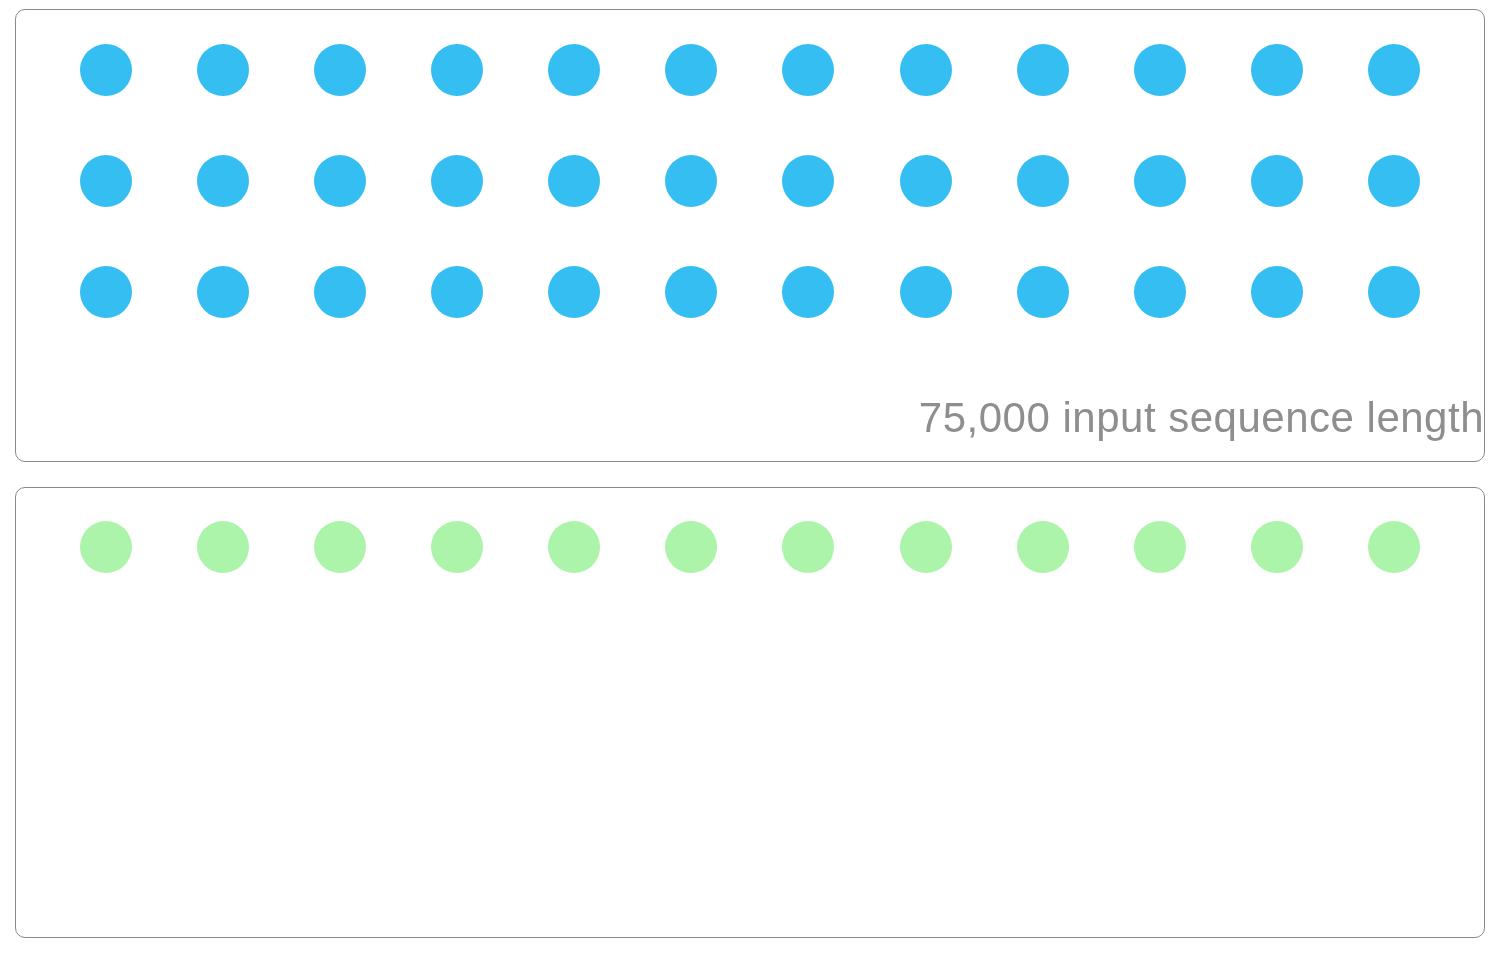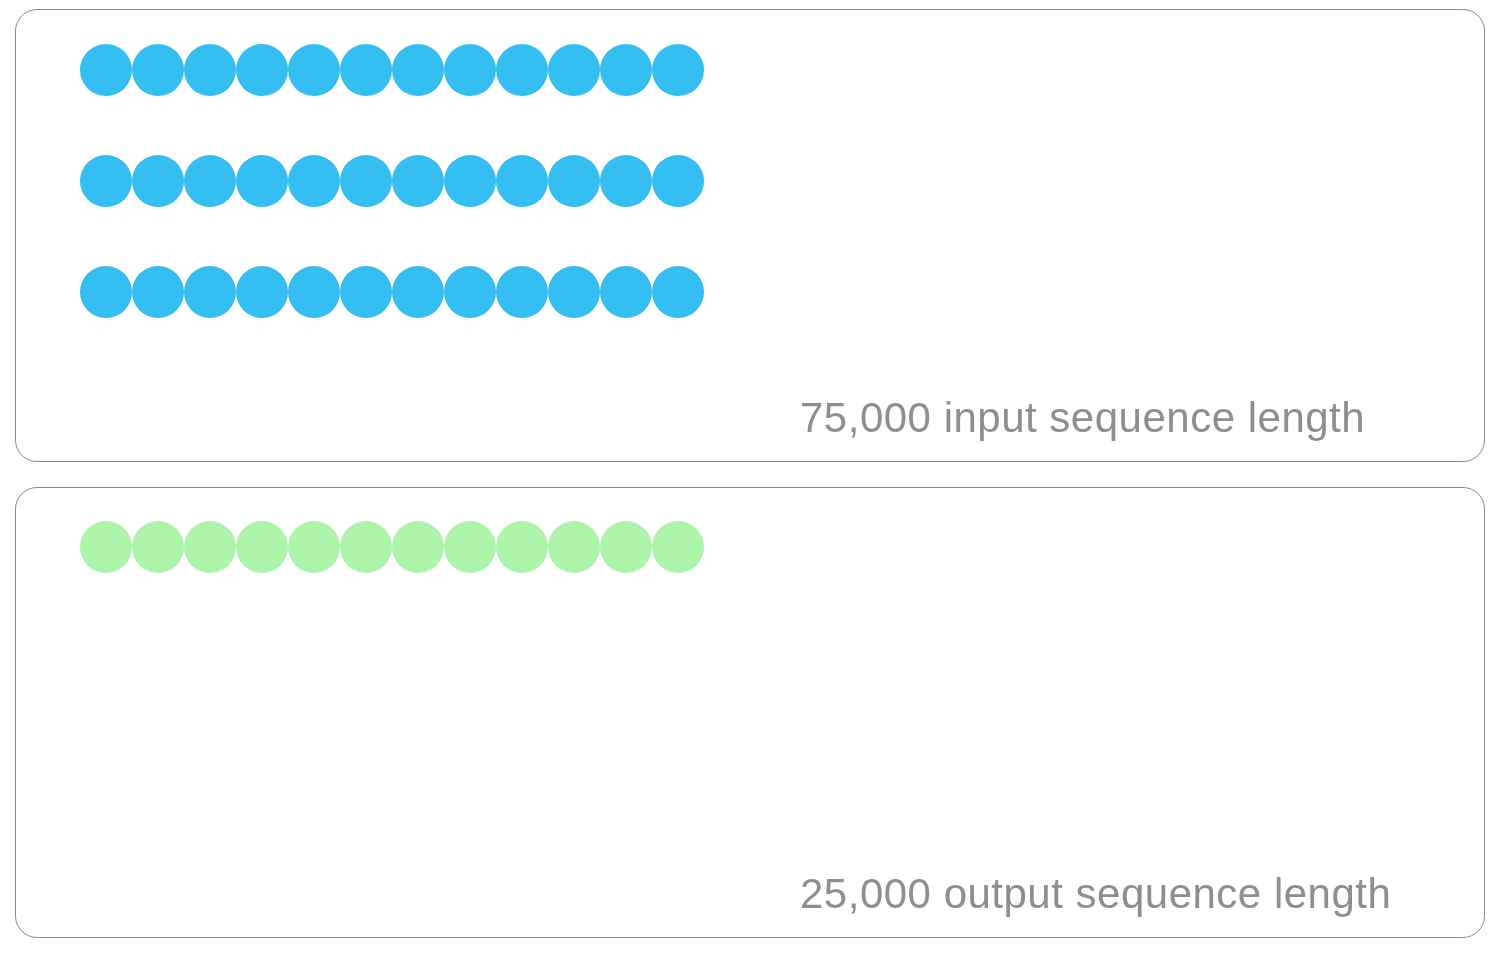--- a/index.html
+++ b/index.html
@@ -13,23 +13,23 @@
     width: 1500px;
     height: 953px;
     background: var(--bg, #FFFFFF);
     overflow: hidden;
   }
   .panel {
     box-sizing: border-box;
     margin-left: 15px;
     margin-right: 15px;
     border: 1.5px solid var(--border, #8A8A8A);
-    border-radius: 22px;
+    border-radius: 10px;
     display: flex;
-    flex-direction: row;
+    flex-direction: column;
     background: var(--bg, #FFFFFF);
     text-align: right;
   }
   .panel-input {
     margin-top: 9px;
     height: 453px;
   }
   .panel-output {
     margin-top: 25px;
     height: 451px;
@@ -125,16 +125,15 @@
           <div class="dot" style="background: rgb(173, 244, 171);"></div>
           <div class="dot" style="background: rgb(173, 244, 171);"></div>
           <div class="dot" style="background: rgb(173, 244, 171);"></div>
           <div class="dot" style="background: rgb(173, 244, 171);"></div>
           <div class="dot" style="background: rgb(173, 244, 171);"></div>
           <div class="dot" style="background: rgb(173, 244, 171);"></div>
           <div class="dot" style="background: rgb(173, 244, 171);"></div>
           <div class="dot" style="background: rgb(173, 244, 171);"></div>
         </div>
       </div>
-    <div class="panel-label">25,000 output sequence length</div>
   </div>
 
 </div>
 
 </body></html>

